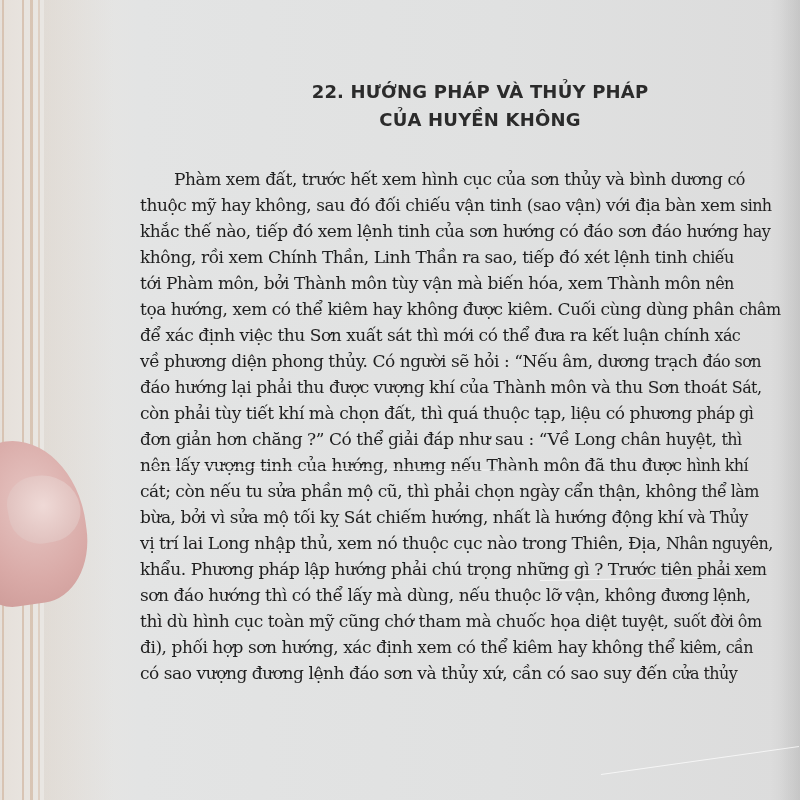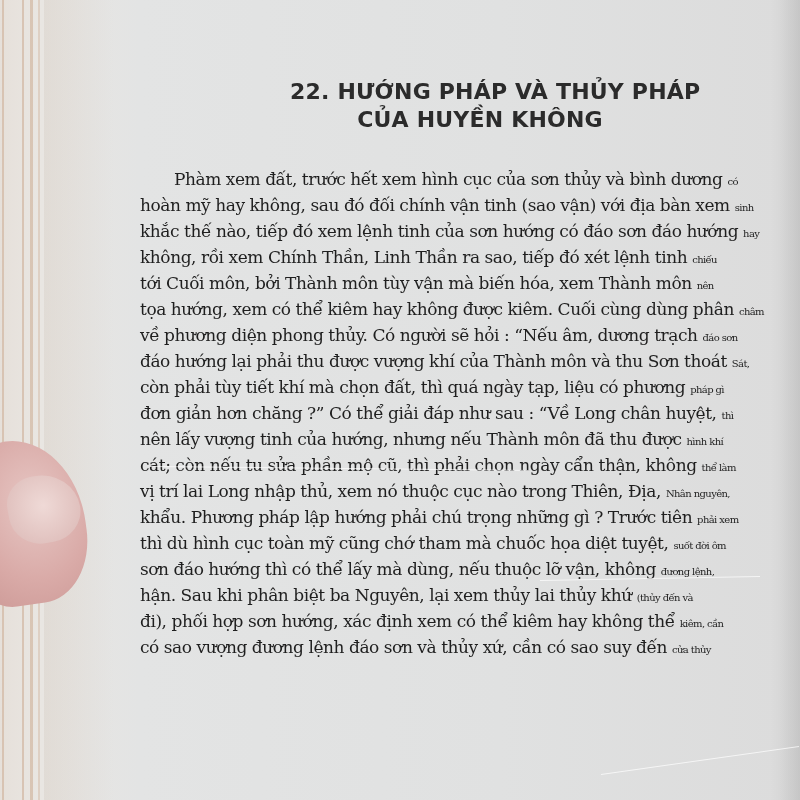--- a/index.html
+++ b/index.html
@@ -24,31 +24,31 @@
   
   .thumb { position: absolute; left: -40px; top: 440px; width: 125px; height: 165px;
     background: radial-gradient(ellipse at 60% 40%, #e7c7c4 0%, #d9aaa7 55%, #c99592 100%);
     border-radius: 50% 60% 45% 40%; transform: rotate(-8deg); }
   .nail { position: absolute; left: 8px; top: 475px; width: 72px; height: 68px;
     background: radial-gradient(ellipse at 50% 45%, #f0dcd9, #dbb9b6);
     border-radius: 40% 55% 45% 45%; transform: rotate(-10deg); opacity:.9; }
 
   .title {
     position: absolute; left: 290px; top: 78px; width: 380px; text-align: center;
-    font-family: "DejaVu Sans", sans-serif; font-weight: bold; font-size: 22px;
+    font-family: "DejaVu Sans", sans-serif; font-weight: bold; font-size: 18px;
     line-height: 28px; color: #2b2b2b; letter-spacing: .2px;
   }
   .title div { white-space: nowrap; }
   .body-text {
     position: absolute; left: 140px; top: 166px; width: 660px;
     font-family: "DejaVu Serif", serif; font-size: 17px; line-height: 26px;
     color: #1f1f1f; letter-spacing: -0.45px;
   }
   .line { white-space: nowrap; height: 26px; overflow: visible; }
-  .line .edge-word { font-size: 10px; letter-spacing: -0.6px; }
+  .line .edge-word { font-size: 16px; letter-spacing: -0.6px; }
   .indent { padding-left: 34px; }
   .crease { position: absolute; height: 1px; background: rgba(255,255,255,.7); }
 </style>
 </head>
 <body>
 
 <div class="photo"></div>
 <div class="page-edges">
   <div class="edge e1"></div>
   <div class="edge e2"></div>
@@ -58,36 +58,37 @@
 <div class="shadow-strip"></div>
 <div class="right-shade"></div>
 
 <div class="title">
   <div>22. HƯỚNG PHÁP VÀ THỦY PHÁP</div>
   <div>CỦA HUYỀN KHÔNG</div>
 </div>
 
 <div class="body-text" id="body-text">
     <div class="line indent"><span>Phàm xem đất, trước hết xem hình cục của sơn thủy và bình dương</span> <span class="edge-word">có</span></div>
-    <div class="line"><span>hoàn mỹ hay không, sau đó đối chính vận tinh (sao vận) với địa bàn xem</span> <span class="edge-word">sinh</span></div>
+    <div class="line"><span>thuộc mỹ hay không, sau đó đối chiếu vận tinh (sao vận) với địa bàn xem</span> <span class="edge-word">sinh</span></div>
     <div class="line"><span>khắc thế nào, tiếp đó xem lệnh tinh của sơn hướng có đáo sơn đáo hướng</span> <span class="edge-word">hay</span></div>
     <div class="line"><span>không, rồi xem Chính Thần, Linh Thần ra sao, tiếp đó xét lệnh tinh</span> <span class="edge-word">chiếu</span></div>
-    <div class="line"><span>tới Cuối môn, bởi Thành môn tùy vận mà biến hóa, xem Thành môn</span> <span class="edge-word">nên</span></div>
+    <div class="line"><span>tới Phàm môn, bởi Thành môn tùy vận mà biến hóa, xem Thành môn</span> <span class="edge-word">nên</span></div>
     <div class="line"><span>tọa hướng, xem có thể kiêm hay không được kiêm. Cuối cùng dùng phân</span> <span class="edge-word">châm</span></div>
+    <div class="line"><span>để xác định việc thu Sơn xuất sát thì mới có thể đưa ra kết luận chính</span> <span class="edge-word">xác</span></div>
     <div class="line"><span>về phương diện phong thủy. Có người sẽ hỏi : “Nếu âm, dương trạch</span> <span class="edge-word">đáo sơn</span></div>
     <div class="line"><span>đáo hướng lại phải thu được vượng khí của Thành môn và thu Sơn thoát</span> <span class="edge-word">Sát,</span></div>
-    <div class="line"><span>còn phải tùy tiết khí mà chọn đất, thì quá ngày tạp, liệu có phương</span> <span class="edge-word">pháp gì</span></div>
+    <div class="line"><span>còn phải tùy tiết khí mà chọn đất, thì quá thuộc tạp, liệu có phương</span> <span class="edge-word">pháp gì</span></div>
     <div class="line"><span>đơn giản hơn chăng ?” Có thể giải đáp như sau : “Về Long chân huyệt,</span> <span class="edge-word">thì</span></div>
     <div class="line"><span>nên lấy vượng tinh của hướng, nhưng nếu Thành môn đã thu được</span> <span class="edge-word">hình khí</span></div>
     <div class="line"><span>cát; còn nếu tu sửa phần mộ cũ, thì phải chọn ngày cẩn thận, không</span> <span class="edge-word">thể làm</span></div>
+    <div class="line"><span>bừa, bởi vì sửa mộ tối kỵ Sát chiếm hướng, nhất là hướng động khí</span> <span class="edge-word">và Thủy</span></div>
     <div class="line"><span>vị trí lai Long nhập thủ, xem nó thuộc cục nào trong Thiên, Địa,</span> <span class="edge-word">Nhân nguyên,</span></div>
     <div class="line"><span>khẩu. Phương pháp lập hướng phải chú trọng những gì ? Trước tiên</span> <span class="edge-word">phải xem</span></div>
+    <div class="line"><span>sơn đáo hướng thì có thể lấy mà dùng, nếu thuộc lỡ vận, không</span> <span class="edge-word">đương lệnh,</span></div>
     <div class="line"><span>thì dù hình cục toàn mỹ cũng chớ tham mà chuốc họa diệt tuyệt,</span> <span class="edge-word">suốt đời ôm</span></div>
-    <div class="line"><span>sơn đáo hướng thì có thể lấy mà dùng, nếu thuộc lỡ vận, không</span> <span class="edge-word">đương lệnh,</span></div>
-    <div class="line"><span>hận. Sau khi phân biệt ba Nguyên, lại xem thủy lai thủy khứ</span> <span class="edge-word">(thủy đến và</span></div>
     <div class="line"><span>đi), phối hợp sơn hướng, xác định xem có thể kiêm hay không thể</span> <span class="edge-word">kiêm, cần</span></div>
     <div class="line"><span>có sao vượng đương lệnh đáo sơn và thủy xứ, cần có sao suy đến</span> <span class="edge-word">cửa thủy</span></div>
   </div>
 
 <div class="crease" style="left:150px; top:468px; width:380px; transform:rotate(0.6deg);"></div>
 <div class="crease" style="left:540px; top:578px; width:220px; transform:rotate(-1deg);"></div>
 <div class="crease" style="left:600px; top:760px; width:200px; transform:rotate(-8deg);"></div>
 
 <div class="thumb"></div>
 <div class="nail"></div>

